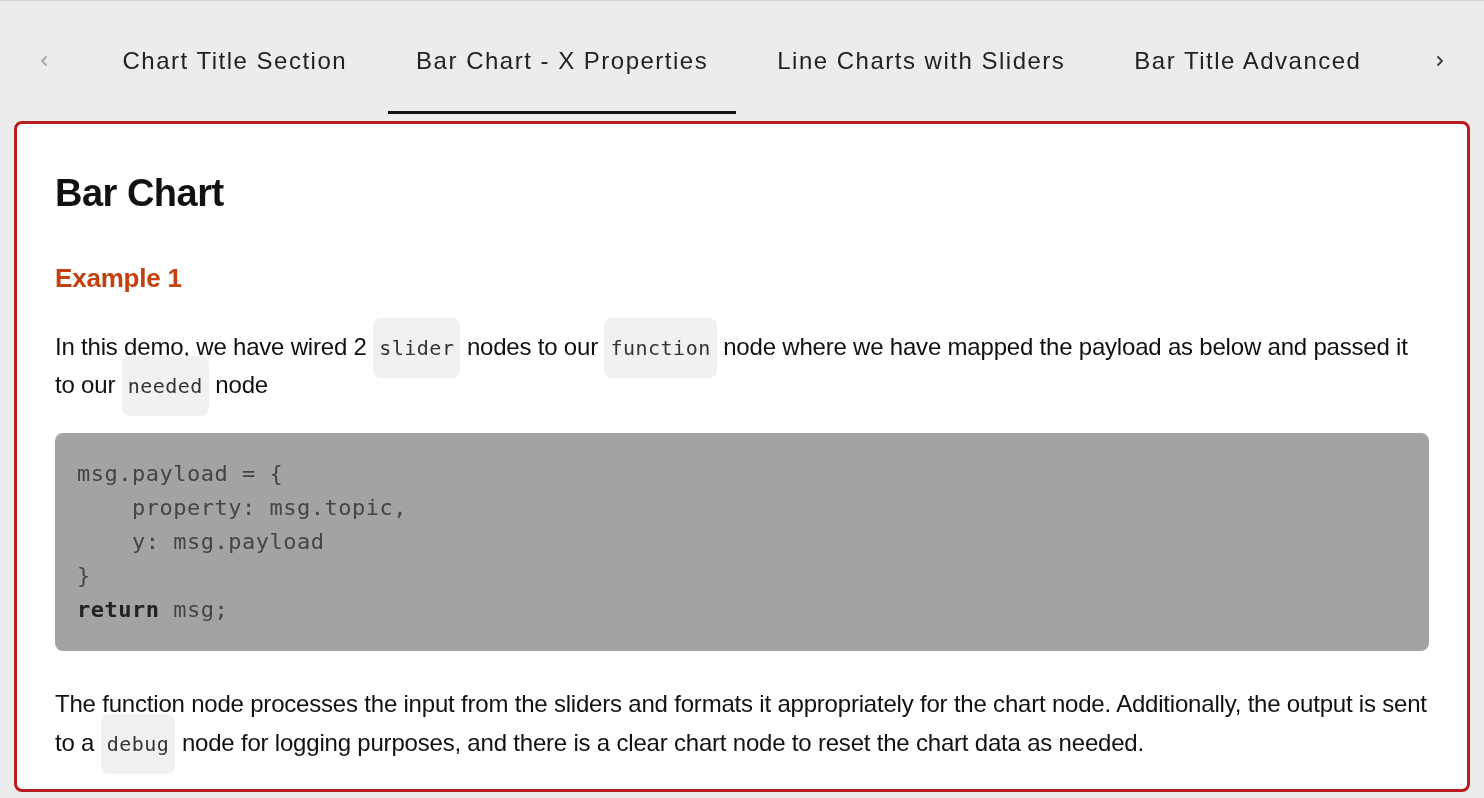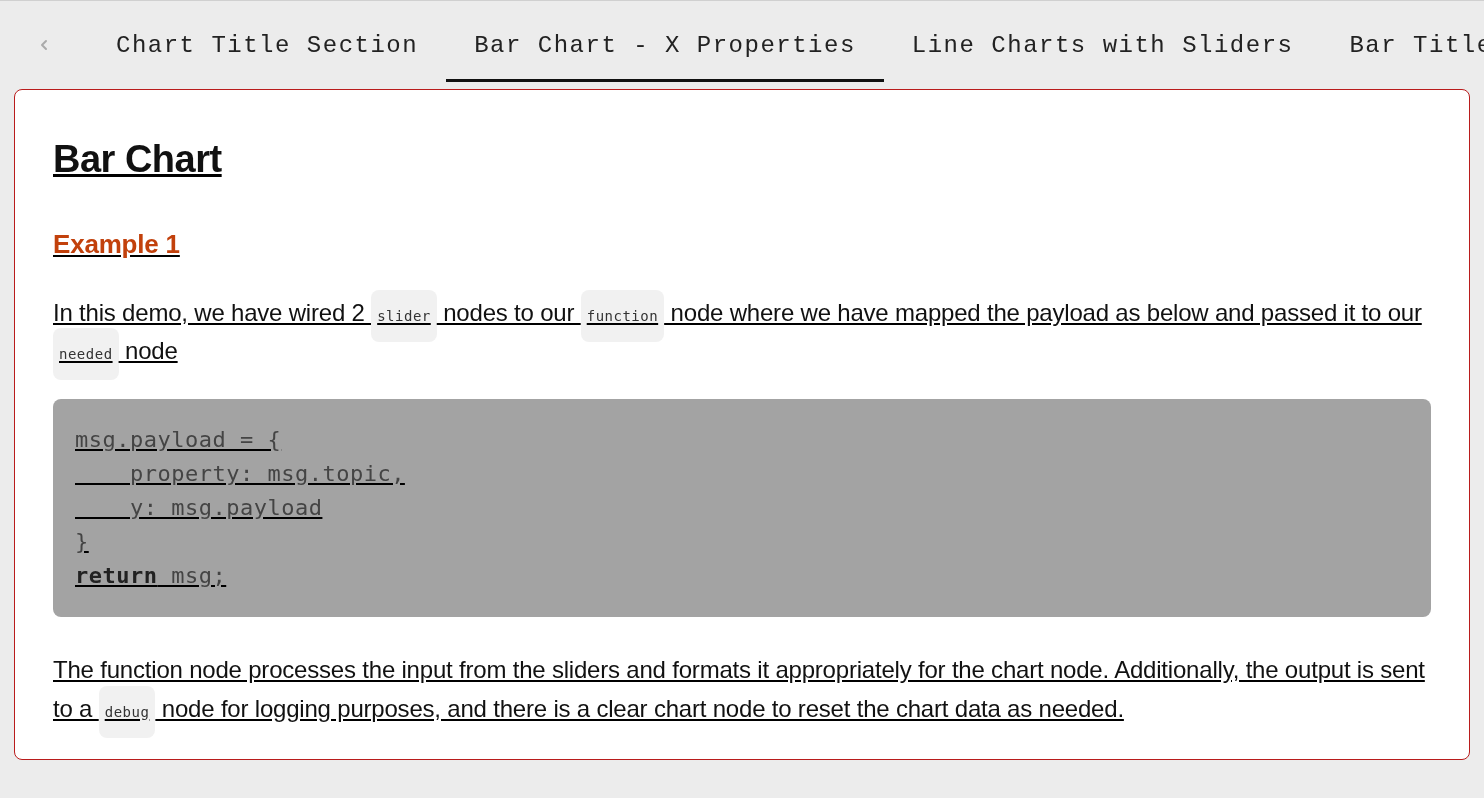--- a/index.html
+++ b/index.html
@@ -15,24 +15,23 @@
       overflow: hidden;
     }
     .top-divider {
       height: 1px;
       background: #d0d0d0;
       width: 100%;
     }
     .tabs-bar {
       display: flex;
       align-items: center;
-      height: 88px;
+      height: 120px;
       padding: 7px 20px;
       background: #ececec;
-      font-family: Liberation Mono, monospace;
     }
     .nav-arrow {
       width: 48px;
       height: 48px;
       display: flex;
       align-items: center;
       justify-content: center;
       cursor: pointer;
       color: #444;
       flex-shrink: 0;
@@ -71,25 +70,24 @@
       bottom: 0;
       left: 0;
       right: 0;
       height: 3px;
       background: #111;
     }
     .content-card {
       margin: 0 14px 14px 14px;
       background: #fff;
       border-radius: 8px;
-      border: 1px solid #b91c1c;
+      border: 3px solid #b91c1c;
       padding: 48px 38px 38px 38px;
       height: calc(798px - 112px - 1px - 14px);
       overflow: hidden;
-      text-decoration: underline;
     }
     .page-title {
       font-size: 38px;
       font-weight: 700;
       letter-spacing: -0.5px;
       color: #111;
       margin-bottom: 48px;
     }
     .example-heading {
       font-size: 26px;
@@ -101,21 +99,21 @@
     .body-text {
       font-size: 24px;
       line-height: 1.6;
       color: #111;
       font-weight: 400;
       margin-bottom: 28px;
       letter-spacing: -0.2px;
     }
     code.inline {
       font-family: ui-monospace, SFMono-Regular, "SF Mono", Menlo, Consolas, monospace;
-      font-size: 14px;
+      font-size: 20px;
       background: #f1f1f1;
       padding: 18px 6px;
       border-radius: 8px;
       letter-spacing: 0.5px;
       color: #333;
     }
     pre.code-block {
       background: #a3a3a3;
       border-radius: 8px;
       padding: 24px 22px;

